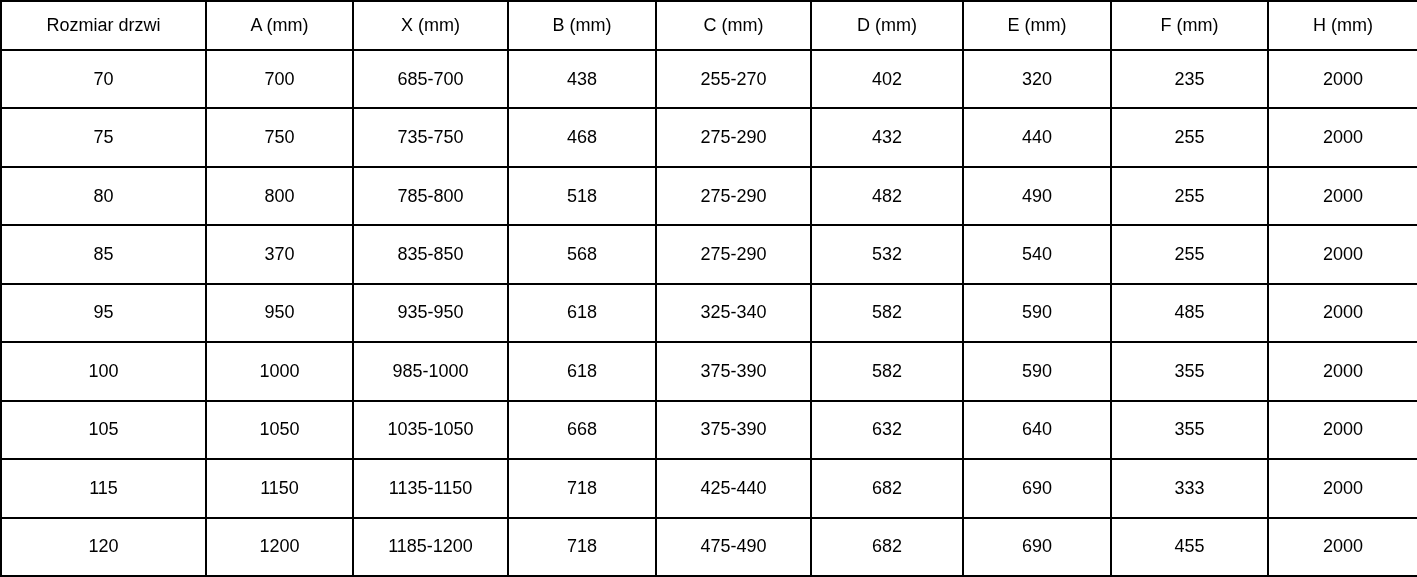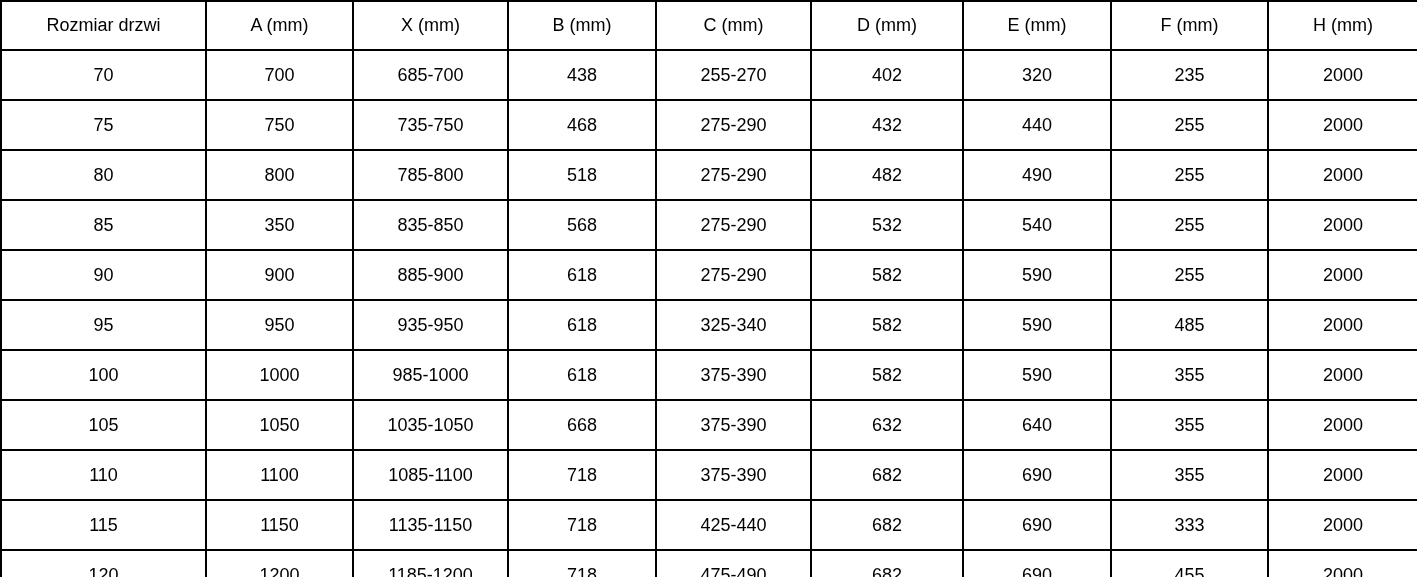--- a/index.html
+++ b/index.html
@@ -96,37 +96,26 @@
         <td>785-800</td>
         <td>518</td>
         <td>275-290</td>
         <td>482</td>
         <td>490</td>
         <td>255</td>
         <td>2000</td>
       </tr>
       <tr>
         <td>85</td>
-        <td>350</td>
+        <td>370</td>
         <td>835-850</td>
         <td>568</td>
         <td>275-290</td>
         <td>532</td>
         <td>540</td>
-        <td>255</td>
-        <td>2000</td>
-      </tr>
-      <tr>
-        <td>90</td>
-        <td>900</td>
-        <td>885-900</td>
-        <td>618</td>
-        <td>275-290</td>
-        <td>582</td>
-        <td>590</td>
         <td>255</td>
         <td>2000</td>
       </tr>
       <tr>
         <td>95</td>
         <td>950</td>
         <td>935-950</td>
         <td>618</td>
         <td>325-340</td>
         <td>582</td>
@@ -150,31 +139,20 @@
         <td>1050</td>
         <td>1035-1050</td>
         <td>668</td>
         <td>375-390</td>
         <td>632</td>
         <td>640</td>
         <td>355</td>
         <td>2000</td>
       </tr>
       <tr>
-        <td>110</td>
-        <td>1100</td>
-        <td>1085-1100</td>
-        <td>718</td>
-        <td>375-390</td>
-        <td>682</td>
-        <td>690</td>
-        <td>355</td>
-        <td>2000</td>
-      </tr>
-      <tr>
         <td>115</td>
         <td>1150</td>
         <td>1135-1150</td>
         <td>718</td>
         <td>425-440</td>
         <td>682</td>
         <td>690</td>
         <td>333</td>
         <td>2000</td>
       </tr>

